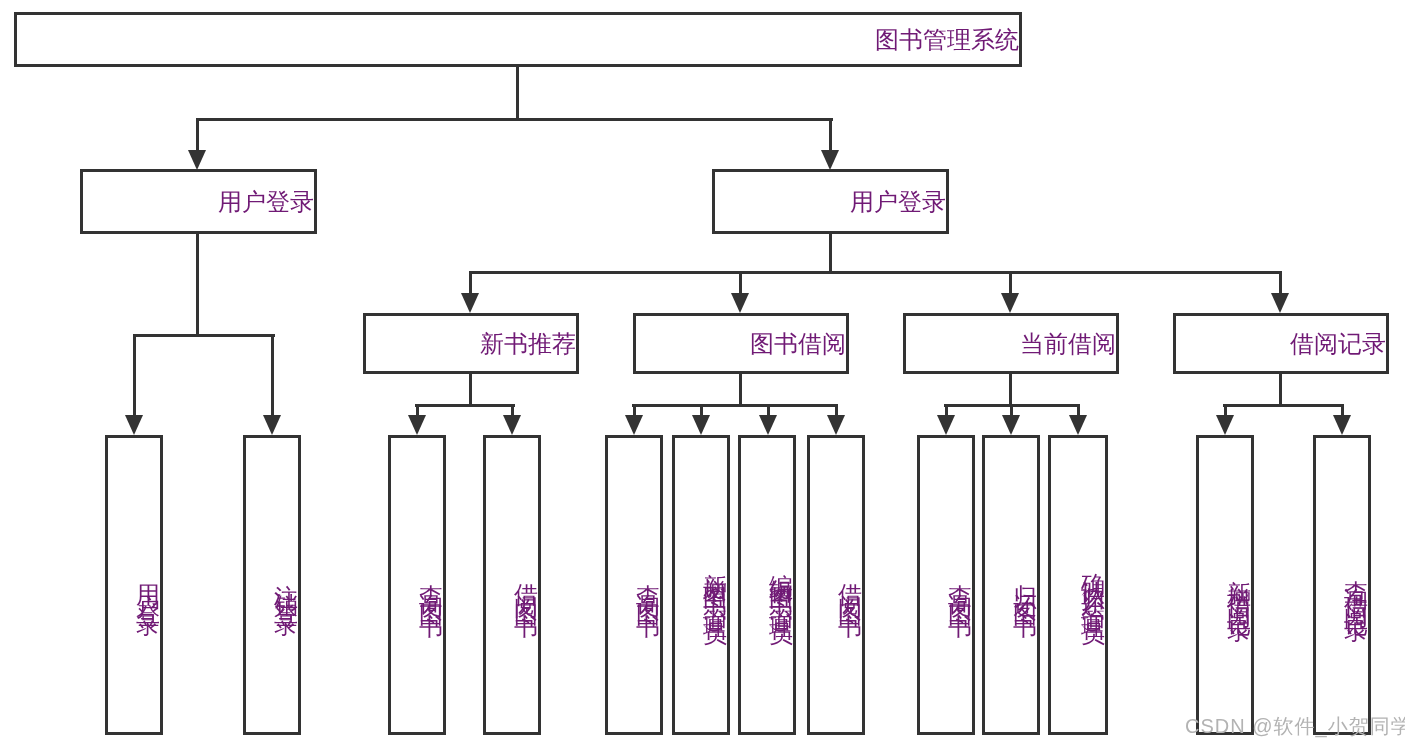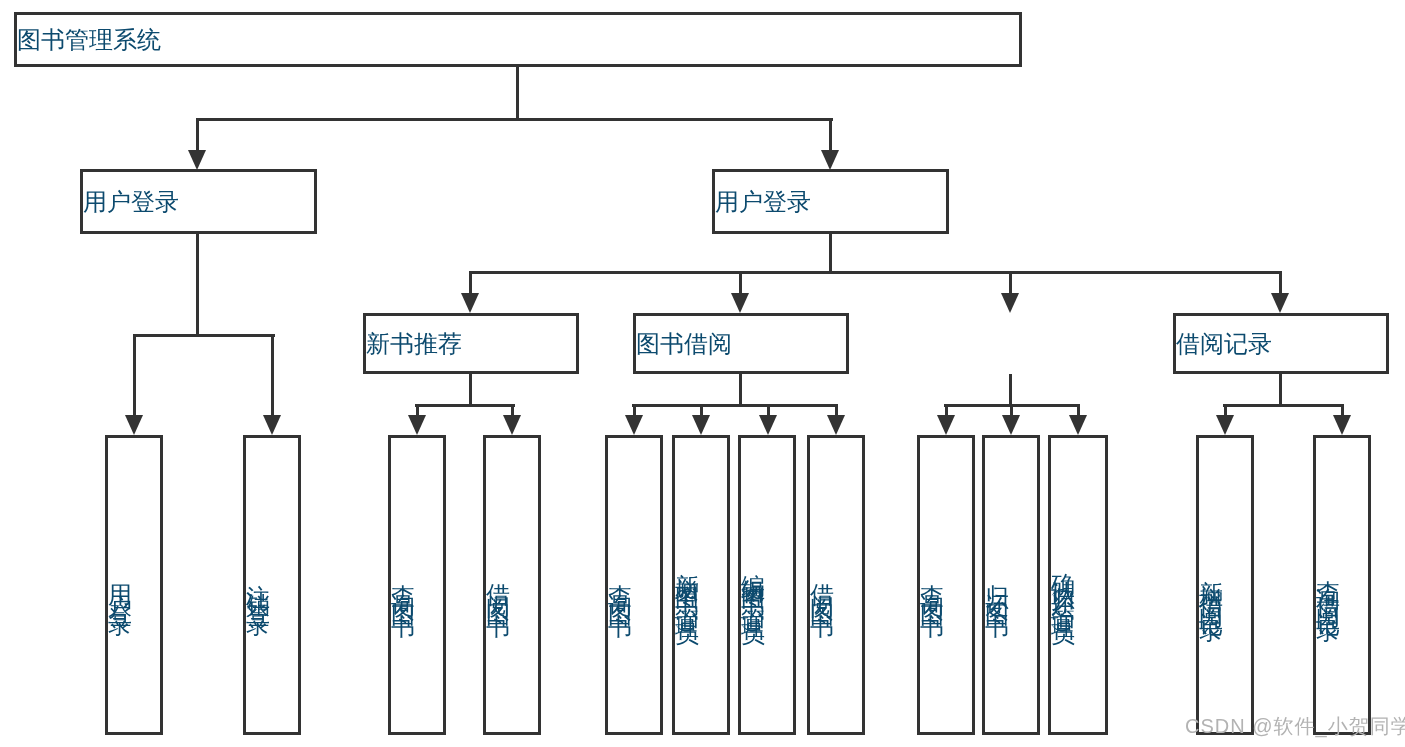--- a/index.html
+++ b/index.html
@@ -12,23 +12,23 @@
     overflow: hidden;
     color: #222222;
   }
   .box {
     position: absolute;
     box-sizing: border-box;
     border: 3px solid #333333;
     background: #ffffff;
     display: flex;
     align-items: center;
-    justify-content: flex-start;
+    justify-content: flex-end;
     font-size: 24px;
-    color: #0c4a6e;
+    color: #701a75;
     white-space: nowrap;
   }
   .hline, .vline { position: absolute; background: #333333; }
   .hline { height: 3px; }
   .vline { width: 3px; }
   .arrow {
     position: absolute;
     width: 0; height: 0;
     border-left: 9px solid transparent;
     border-right: 9px solid transparent;
@@ -93,20 +93,23 @@
   <div class="vline" style="left:1009px;top:271px;height:23px"></div>
   <div class="arrow" style="left:1001px;top:293px"></div>
   <div class="vline" style="left:1279px;top:271px;height:23px"></div>
   <div class="arrow" style="left:1271px;top:293px"></div>
 
   <div class="box" style="left:633px;top:313px;width:216px;height:61px">
     <span>图书借阅</span>
   </div>
   <div class="box" style="left:363px;top:313px;width:216px;height:61px">
     <span>新书推荐</span>
+  </div>
+  <div class="box" style="left:903px;top:313px;width:216px;height:61px">
+    <span>当前借阅</span>
   </div>
   <div class="box" style="left:1173px;top:313px;width:216px;height:61px">
     <span>借阅记录</span>
   </div>
 
   <div class="vline" style="left:469px;top:374px;height:33px"></div>
   <div class="hline" style="left:415px;top:404px;width:100px"></div>
   <div class="vline" style="left:416px;top:404px;height:13px"></div>
   <div class="arrow" style="left:408px;top:415px"></div>
   <div class="vline" style="left:511px;top:404px;height:13px"></div>

